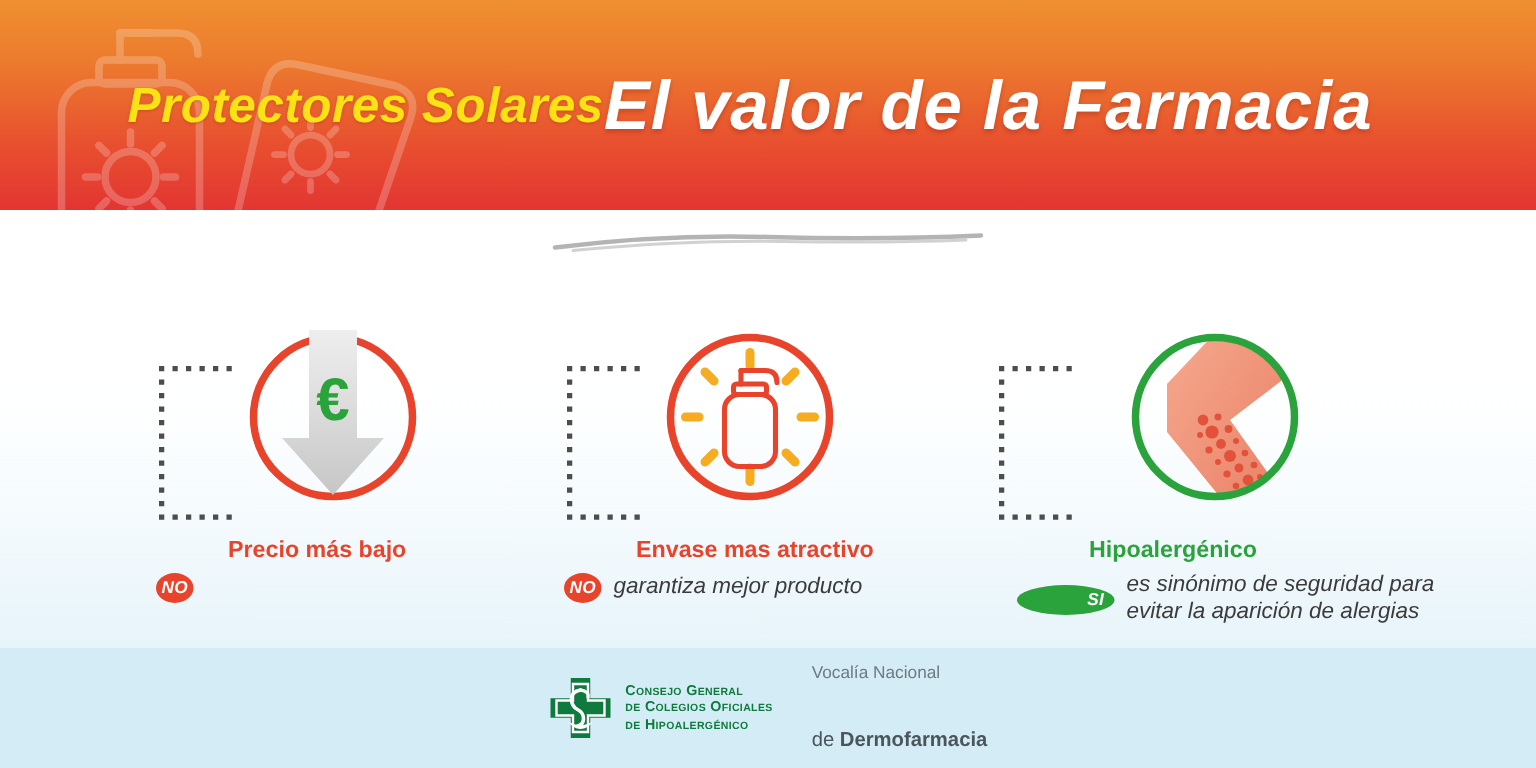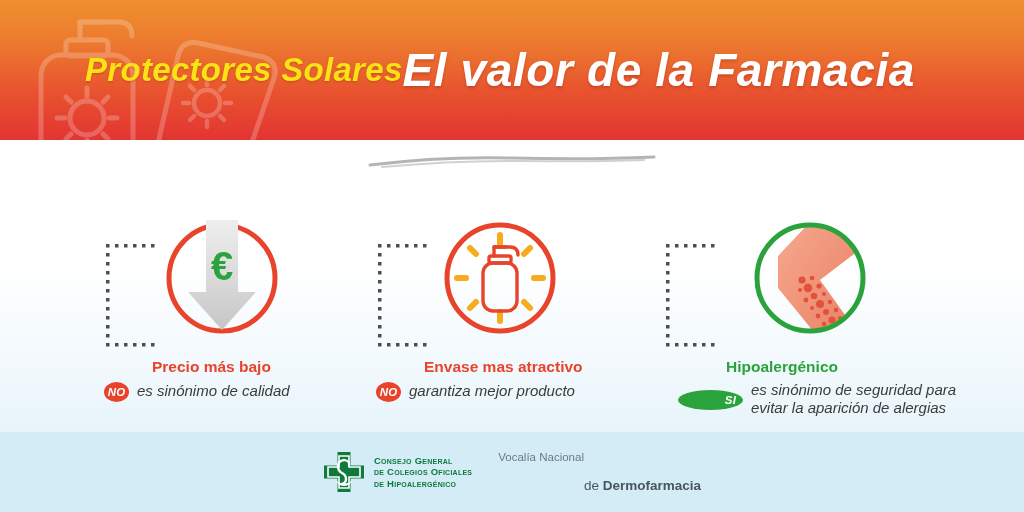--- a/index.html
+++ b/index.html
@@ -97,21 +97,21 @@
   .footer-inner{
     position:absolute;left:0;top:0;width:1024px;height:80px;
     display:flex;align-items:center;justify-content:center;gap:26px;
   }
   .logo-block{display:flex;align-items:center;gap:9px;}
   .logo-text{display:flex;flex-direction:column;line-height:1.22;}
   .logo-line{
     font-size:9.5px;font-weight:bold;color:#0f7a3d;
     font-variant:small-caps;letter-spacing:.25px;
   }
-  .vocalia{display:flex;flex-direction:row;line-height:1.3;}
+  .vocalia{display:flex;flex-direction:column;line-height:1.3;}
   .vocalia-1{font-size:11.5px;color:#6d7a80;}
   .vocalia-2{font-size:13.5px;color:#4a565c;font-weight:bold;margin-top:27px;}
   .vocalia-2 .thin{font-weight:normal;}
 </style>
 </head>
 <body>
 
 <div class="poster">
 
   <div class="header">
@@ -212,21 +212,20 @@
           </defs>
           <circle cx="60" cy="60" r="53" fill="none" stroke="#e8432b" stroke-width="5"></circle>
           <path d="M44 2 L76 2 L76 74 L94 74 L60 112 L26 74 L44 74 Z" fill="url(#arrowGrad)"></path>
           <text x="60" y="62" font-family="'Liberation Sans',sans-serif" font-size="40" font-weight="bold" fill="#2aa33c" text-anchor="middle">€</text>
         </svg>
 
         <div class="captions">
           <div class="headline orange">Precio más bajo</div>
           <div class="body-row">
             <div class="badge no">NO</div>
-            <div class="body-text">es sinónimo de calidad</div>
           </div>
         </div>
       </div>
 
       <div class="col col-2">
         <svg class="bracket" width="62" height="108" viewBox="0 0 62 108">
           <g fill="#4d4d4d">
             <rect x="2" y="2" width="3.5" height="3.5"></rect>
               <rect x="11" y="2" width="3.5" height="3.5"></rect>
             <rect x="20" y="2" width="3.5" height="3.5"></rect>

